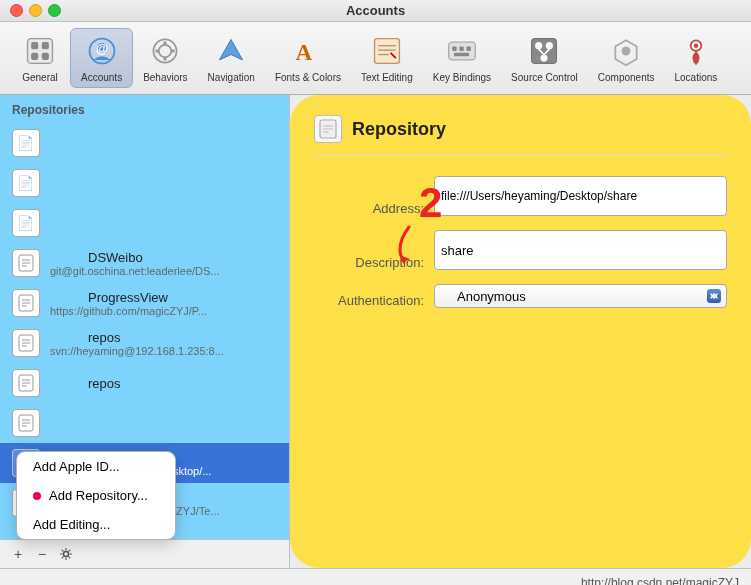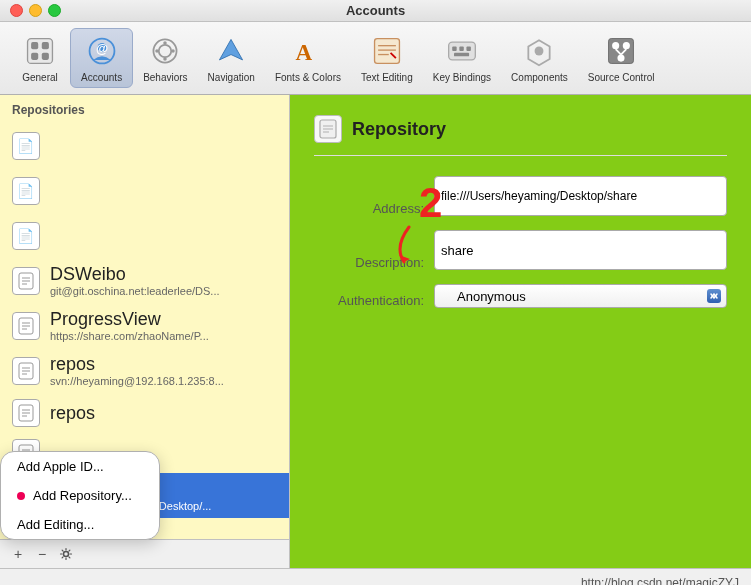--- a/index.html
+++ b/index.html
@@ -84,21 +84,21 @@
 
     
     .main-content {
       display: flex;
       height: calc(585px - 22px - 62px - 28px);
     }
 
     
     .sidebar {
       width: 290px;
-      background: #fef9c3;
+      background: #7dd3fc;
       border-right: 1px solid #c0c0c0;
       display: flex;
       flex-direction: column;
       min-height: 0;
     }
     .sidebar-header {
       padding: 8px 12px 6px;
       font-size: 12px;
       font-weight: 700;
       color: #555;
@@ -137,23 +137,24 @@
     .repo-item.selected .repo-icon {
       background: rgba(255,255,255,0.2);
       border-color: rgba(255,255,255,0.5);
     }
     .repo-info {
       display: flex;
       flex-direction: column;
       overflow: hidden;
     }
     .repo-name {
-      font-size: 18px;
+      font-size: 13px;
       font-weight: 500;
       color: #222;
+      margin-left: 38px;
     }
     .repo-url {
       font-size: 11px;
       color: #666;
       white-space: nowrap;
       overflow: hidden;
       text-overflow: ellipsis;
       max-width: 200px;
     }
 
@@ -176,24 +177,24 @@
       cursor: pointer;
       border-radius: 3px;
       font-size: 14px;
       color: #555;
     }
 
     
     .dropdown-menu {
       position: absolute;
       bottom: 28px;
-      left: 0;
+      left: 16px;
       background: white;
       border: 1px solid #b0b0b0;
-      border-radius: 14px;
+      border-radius: 9px;
       box-shadow: 0 4px 16px rgba(0,0,0,0.2);
       min-width: 160px;
       z-index: 100;
       overflow: hidden;
     }
     .dropdown-item {
       padding: 7px 16px;
       cursor: pointer;
       font-size: 13px;
       display: flex;
@@ -204,23 +205,24 @@
       width: 8px;
       height: 8px;
       border-radius: 50%;
       background: #e05;
       flex-shrink: 0;
     }
 
     
     .detail-panel {
       flex: 1;
-      background: #84cc16;
+      background: #fde047;
       padding: 20px 24px;
       overflow-y: auto;
+      border-radius: 29px;
     }
     .detail-header {
       display: flex;
       align-items: center;
       gap: 10px;
       margin-bottom: 20px;
       padding-bottom: 12px;
       border-bottom: 1px solid #ddd;
     }
     .detail-icon {
@@ -418,41 +420,51 @@
         <rect x="23" y="13" width="5" height="5" rx="1" fill="#888"></rect>
         <rect x="9" y="20" width="17" height="4" rx="1" fill="#888"></rect>
       </svg>
     </div>
     <span class="toolbar-label">Key Bindings</span>
   </div>
 
   <div class="toolbar-item">
     <div class="toolbar-icon">
       <svg class="icon-svg" viewBox="0 0 36 36">
-        <path d="M18 6 L30 13 L30 27 L18 34 L6 27 L6 13 Z" fill="none" stroke="#aaa" stroke-width="2"></path>
-        <circle cx="18" cy="18" r="5" fill="#aaa"></circle>
-      </svg>
-    </div>
-    <span class="toolbar-label">Components</span>
-  </div>
-
-  <div class="toolbar-item">
-    <div class="toolbar-icon">
-      <svg class="icon-svg" viewBox="0 0 36 36">
         <rect x="4" y="4" width="28" height="28" rx="3" fill="#888" stroke="#666" stroke-width="1"></rect>
         <circle cx="12" cy="12" r="4" fill="white"></circle>
         <circle cx="24" cy="12" r="4" fill="white"></circle>
         <circle cx="18" cy="26" r="4" fill="white"></circle>
         <line x1="12" y1="16" x2="18" y2="22" stroke="white" stroke-width="2"></line>
         <line x1="24" y1="16" x2="18" y2="22" stroke="white" stroke-width="2"></line>
       </svg>
     </div>
     <span class="toolbar-label">Source Control</span>
   </div>
 
+  <div class="toolbar-item">
+    <div class="toolbar-icon">
+      <svg class="icon-svg" viewBox="0 0 36 36">
+        <path d="M18 6 L30 13 L30 27 L18 34 L6 27 L6 13 Z" fill="none" stroke="#aaa" stroke-width="2"></path>
+        <circle cx="18" cy="18" r="5" fill="#aaa"></circle>
+      </svg>
+    </div>
+    <span class="toolbar-label">Components</span>
+  </div>
+
+  <div class="toolbar-item">
+    <div class="toolbar-icon">
+      <svg class="icon-svg" viewBox="0 0 36 36">
+        <circle cx="18" cy="12" r="6" fill="none" stroke="#cc4444" stroke-width="2"></circle>
+        <path d="M18 18 Q10 26 18 34 Q26 26 18 18" fill="#cc4444"></path>
+        <circle cx="18" cy="12" r="2.5" fill="#cc4444"></circle>
+      </svg>
+    </div>
+    <span class="toolbar-label">Locations</span>
+  </div>
 </div>
 
 <div class="content-wrapper" style="position:relative;">
   <div class="main-content">
 
     <div class="sidebar">
       <div class="sidebar-header">Repositories</div>
       <div class="sidebar-list">
 
         <div class="repo-item">
@@ -496,21 +508,21 @@
           <div class="repo-icon">
             <svg width="18" height="18" viewBox="0 0 18 18">
                 <rect x="2" y="1" width="14" height="16" rx="2" fill="white" stroke="#999"></rect>
                 <line x1="5" y1="6" x2="13" y2="6" stroke="#aaa" stroke-width="1.2"></line>
                 <line x1="5" y1="9" x2="13" y2="9" stroke="#aaa" stroke-width="1.2"></line>
                 <line x1="5" y1="12" x2="10" y2="12" stroke="#aaa" stroke-width="1.2"></line>
               </svg>
           </div>
           <div class="repo-info">
             <span class="repo-name">ProgressView</span>
-            <span class="repo-url">https://share.com/zhaoName/P...</span>
+            <span class="repo-url">https://github.com/magicZYJ/P...</span>
           </div>
         </div>
 
         <div class="repo-item">
           <div class="repo-icon">
             <svg width="18" height="18" viewBox="0 0 18 18">
                 <rect x="2" y="1" width="14" height="16" rx="2" fill="white" stroke="#999"></rect>
                 <line x1="5" y1="6" x2="13" y2="6" stroke="#aaa" stroke-width="1.2"></line>
                 <line x1="5" y1="9" x2="13" y2="9" stroke="#aaa" stroke-width="1.2"></line>
                 <line x1="5" y1="12" x2="10" y2="12" stroke="#aaa" stroke-width="1.2"></line>

